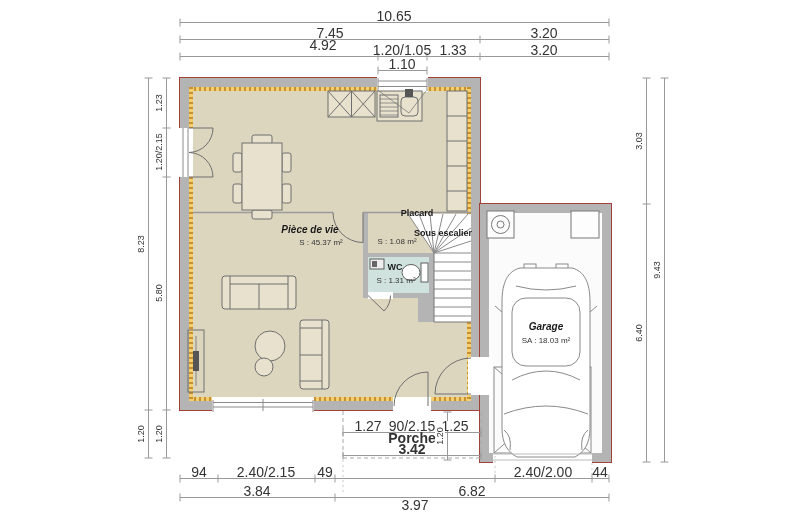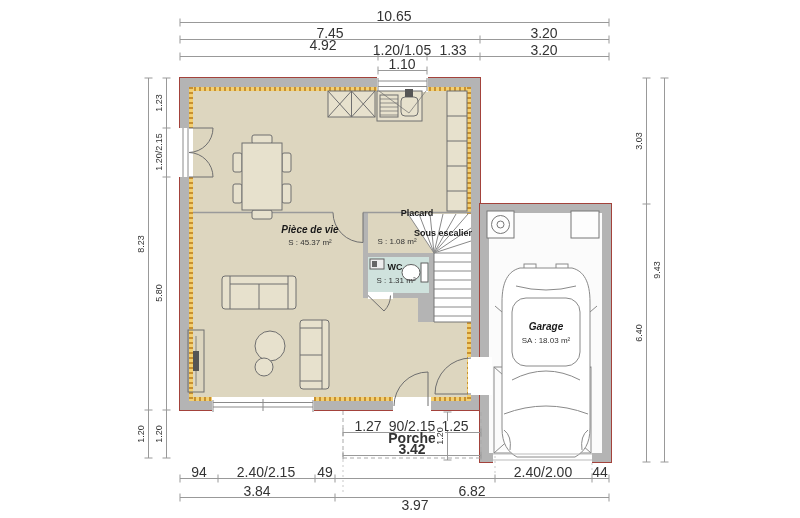--- a/index.html
+++ b/index.html
@@ -226,21 +226,21 @@
   <span class="dim" style="left:199px;top:467px;">94</span>
   <span class="dim" style="left:266px;top:467px;">2.40/2.15</span>
   <span class="dim" style="left:325px;top:467px;">49</span>
   <span class="dim" style="left:415px;top:467px;margin-top:33px;">3.97</span>
   <span class="dim" style="left:543px;top:467px;text-align:right;">2.40/2.00</span>
   <span class="dim" style="left:600px;top:467px;">44</span>
   <span class="dim" style="left:257px;top:486px;">3.84</span>
   <span class="dim" style="left:472px;top:486px;">6.82</span>
 
   <span class="rlabel" style="left:310px;top:224px;font-style:italic;">Pièce de vie</span>
-  <span class="rarea" style="left:310px;top:238px;">S : 45.37 m²</span>
+  <span class="rarea" style="left:321px;top:238px;">S : 45.37 m²</span>
   <span class="rlabel sm" style="left:397px;top:208px;margin-left:20px;">Placard</span>
   <span class="rarea" style="left:397px;top:237px;">S : 1.08 m²</span>
   <span class="rlabel sm" style="left:443px;top:228px;">Sous escalier</span>
   <span class="rlabel sm" style="left:395px;top:262px;text-align:center;">WC</span>
   <span class="rarea" style="left:396px;top:276px;">S : 1.31 m²</span>
   <span class="rlabel" style="left:546px;top:321px;font-style:italic;">Garage</span>
   <span class="rarea" style="left:546px;top:336px;">SA : 18.03 m²</span>
 
 </div>
 

